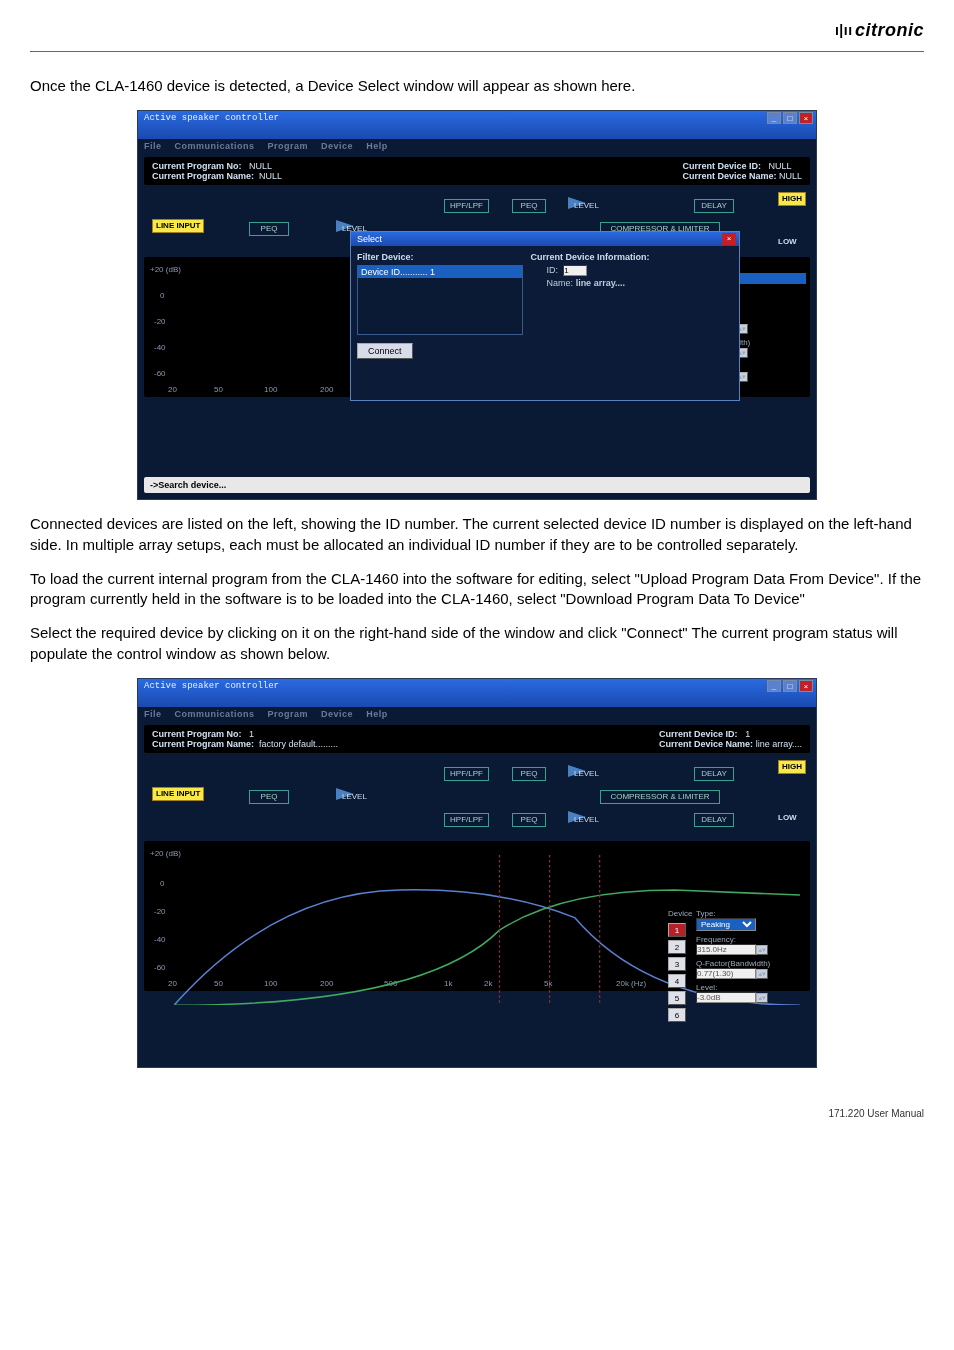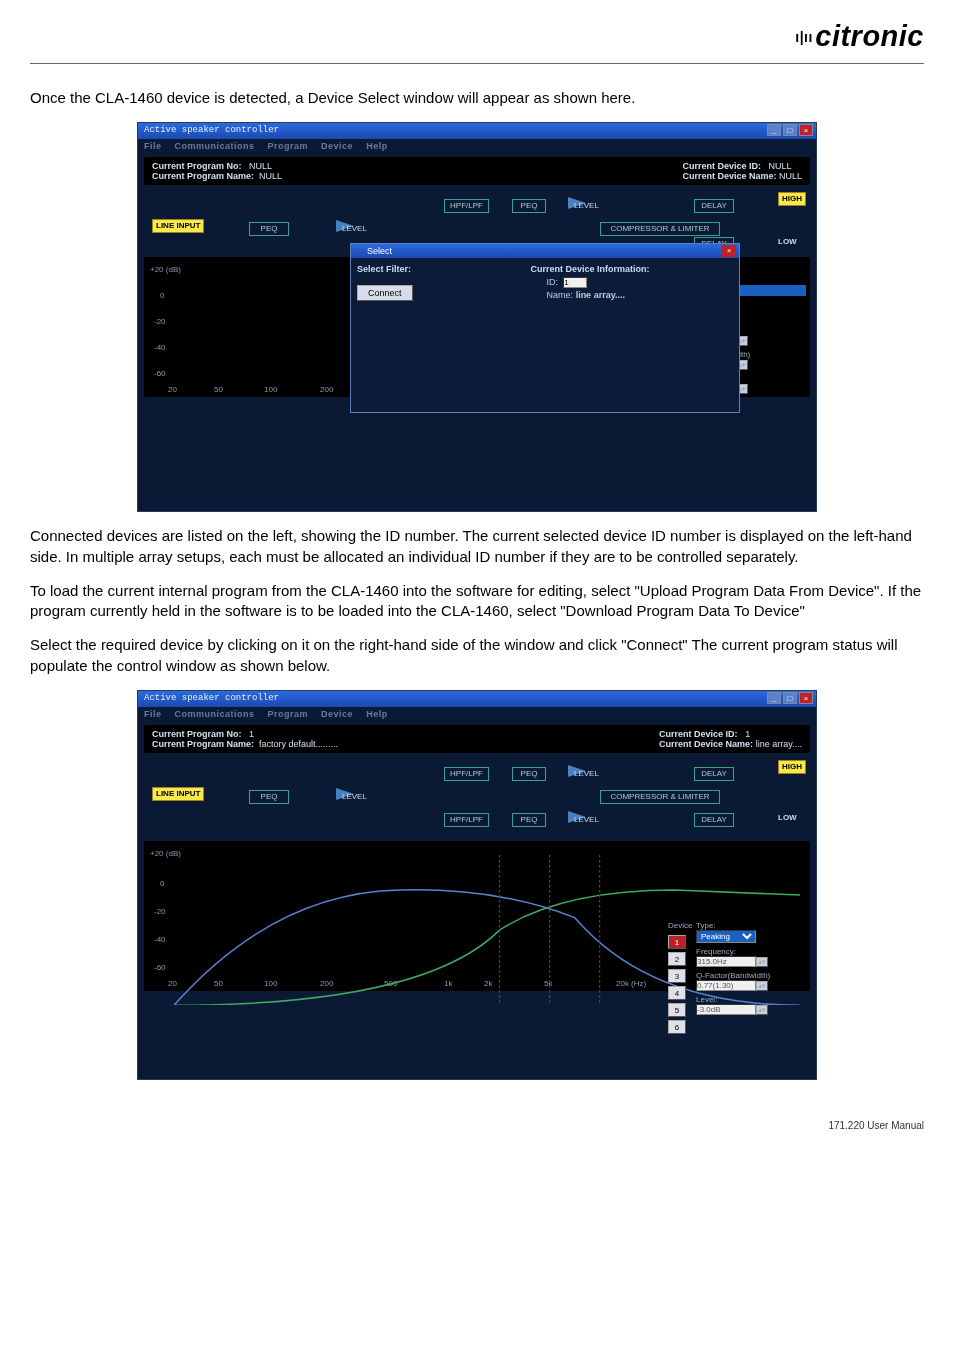--- a/index.html
+++ b/index.html
@@ -6,21 +6,21 @@
   body {
     font-family: Verdana, Arial, sans-serif;
     background: #fff;
     width: 954px;
     margin: 0 auto;
     padding: 20px 30px;
     color: #000;
   }
   .brand-header {
     text-align: right;
-    font-size: 29px;
+    font-size: 18px;
     font-weight: bold;
     font-style: italic;
     letter-spacing: 0.5px;
     padding-bottom: 10px;
     border-bottom: 1px solid #666;
     margin-bottom: 24px;
   }
   .brand-header .brand-icon {
     display: inline-block;
     position: relative;
@@ -49,21 +49,21 @@
     border: 1px solid #2a3a5a;
     position: relative;
     font-family: Arial, sans-serif;
     font-size: 9px;
     color: #cfd8e8;
   }
   .shot1 { width: 680px; height: 390px; }
   .shot2 { width: 680px; height: 390px; }
   .win-titlebar {
     background: linear-gradient(#2a6ae0, #1a4ab0);
-    height: 16px;
+    height: 28px;
     font-size: 9px;
     color: #e8f0ff;
     padding: 2px 6px;
     position: relative;
     font-family: "Courier New", monospace;
   }
   .win-titlebar .win-btns {
     position: absolute;
     right: 3px;
     top: 1px;
@@ -140,21 +140,21 @@
     width: 390px;
     height: 170px;
     background: #0c1c38;
     border: 1px solid #5a80c0;
     z-index: 10;
   }
   .select-dialog .dlg-title {
     background: linear-gradient(#2a6ae0, #1a4ab0);
     color: #fff;
     font-size: 9px;
-    padding: 2px 16px;
+    padding: 2px 6px;
     position: relative;
   }
   .select-dialog .dlg-title .close {
     position: absolute;
     right: 3px; top: 1px;
     width: 14px; height: 12px;
     background: #c02028;
     color: #fff;
     text-align: center;
     line-height: 12px;
@@ -355,21 +355,24 @@
     <span style="position:absolute;bottom:3px;left:472px;">20k (Hz)</span>
   </div>
 
   <div class="select-dialog">
     <div class="dlg-title">
       <span>Select</span>
       <span class="close">×</span>
     </div>
     <div class="dlg-body">
       <div class="dlg-col" style="flex:0.9;">
-        <div class="dlg-label">Select Filter:</div>
+        <div class="dlg-label">Filter Device:</div>
+        <div class="dlg-list">
+          <div class="sel-item">Device ID........... 1</div>
+        </div>
         <span class="connect-btn">Connect</span>
       </div>
       <div class="dlg-col" style="flex:1.1;">
         <div class="dlg-label">Current Device Information:</div>
         <div class="info-row"><span>ID:</span>&nbsp;&nbsp;<input value="1" style=""></div>
         <div class="info-row"><span>Name:</span>&nbsp;<b>line array....</b></div>
       </div>
     </div>
   </div>
 
@@ -382,20 +385,21 @@
       <input disabled="" value="1.00kHz" style=""><span class="spin-btn">▴▾</span>
     </div>
     <div class="sp-row"><span>Q-Factor(Bandwidth)</span><br>
       <input disabled="" value="4.33(0.33)" style=""><span class="spin-btn">▴▾</span>
     </div>
     <div class="sp-row"><span>Level:</span><br>
       <input disabled="" value="0.0dB" style=""><span class="spin-btn">▴▾</span>
     </div>
   </div>
 
+  <div class="status-bar">-&gt;Search device...</div>
 </div>
 
 <p class="para">Connected devices are listed on the left, showing the ID number. The current selected device ID number is displayed on the left-hand side. In multiple array setups, each must be allocated an individual ID number if they are to be controlled separately.</p>
 <p class="para">To load the current internal program from the CLA-1460 into the software for editing, select "Upload Program Data From Device". If the program currently held in the software is to be loaded into the CLA-1460, select "Download Program Data To Device"</p>
 <p class="para">Select the required device by clicking on it on the right-hand side of the window and click "Connect" The current program status will populate the control window as shown below.</p>
 
 <div class="screenshot shot2">
   <div class="win-titlebar">
     <span>Active speaker controller</span>
     <span class="win-btns">

